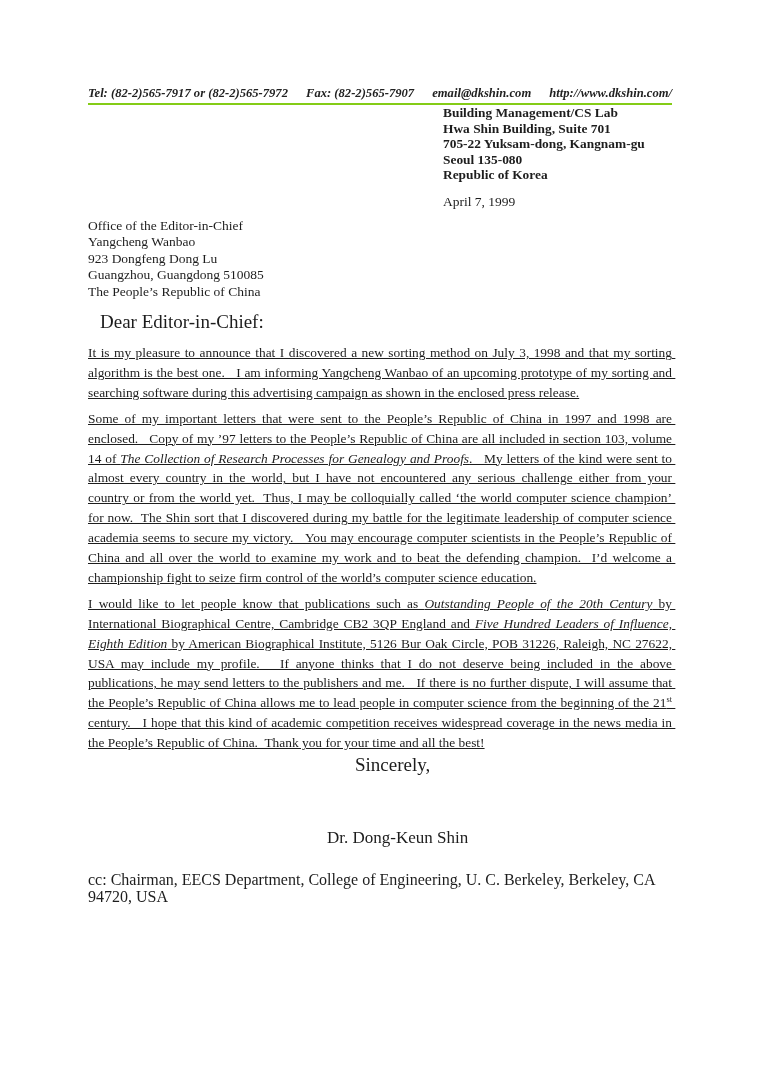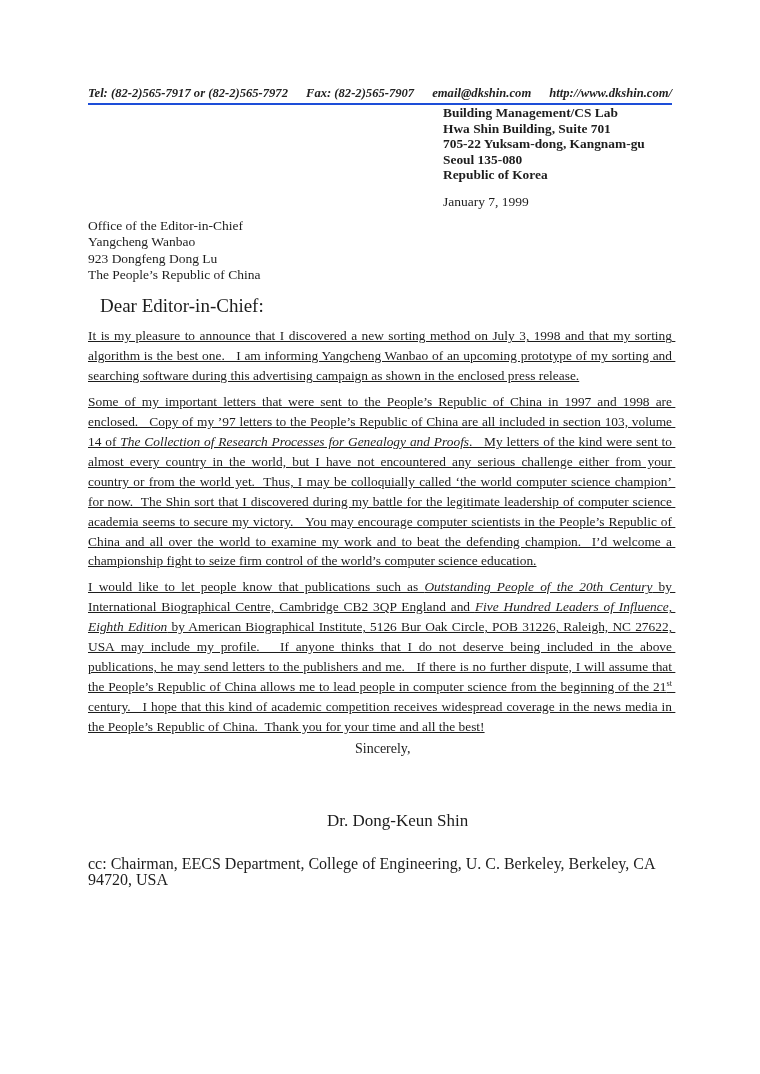--- a/index.html
+++ b/index.html
@@ -16,21 +16,21 @@
     overflow: hidden;
   }
   .contact-header {
     display: flex;
     justify-content: space-between;
     align-items: baseline;
     font-style: italic;
     font-weight: bold;
     font-size: 12.6px;
     line-height: 14px;
-    border-bottom: 2px solid #1d4ed8;
+    border-bottom: 2px solid #84cc16;
     padding-bottom: 3px;
     color: #222222;
   }
   .contact-header .seg { white-space: nowrap; }
   .sender-block {
     margin-left: 355px;
     font-weight: bold;
     font-size: 13.4px;
     line-height: 15.6px;
   }
@@ -62,21 +62,21 @@
   .body-para + .body-para { margin-top: 6px; }
   .body-para i { font-style: italic; }
   .body-para sup {
     font-size: 0.62em;
     line-height: 0;
     vertical-align: super;
   }
   .closing {
     margin-top: 4px;
     margin-left: 267px;
-    font-size: 14px;
+    font-size: 19px;
     line-height: 16.5px;
   }
   .signature {
     margin-top: 56px;
     margin-left: 239px;
     font-size: 17px;
     line-height: 16.5px;
   }
   .cc-line {
     margin-top: 26px;
@@ -97,26 +97,27 @@
   </div>
 
   <div class="sender-block">
     <div>Building Management/CS Lab</div>
     <div>Hwa Shin Building, Suite 701</div>
     <div>705-22 Yuksam-dong, Kangnam-gu</div>
     <div>Seoul 135-080</div>
     <div>Republic of Korea</div>
   </div>
 
-  <div class="date-line">January 7, 1999</div>
+  <div class="date-line">April 7, 1999</div>
 
   <div class="recipient-block">
     <div>Office of the Editor-in-Chief</div>
     <div>Yangcheng Wanbao</div>
     <div>923 Dongfeng Dong Lu</div>
+    <div>Guangzhou, Guangdong 510085</div>
     <div>The People’s Republic of China</div>
   </div>
 
   <div class="salutation">Dear Editor-in-Chief:</div>
 
   <p class="body-para"><span>It is my pleasure to announce that I discovered a new sorting method on July 3, 1998 and that my sorting algorithm is the best one.   I am informing Yangcheng Wanbao of an upcoming prototype of my sorting and searching software during this advertising campaign as shown in the enclosed press release.</span></p>
   <p class="body-para"><span>Some of my important letters that were sent to the People’s Republic of China in 1997 and 1998 are enclosed.   Copy of my ’97 letters to the People’s Republic of China are all included in section 103, volume 14 of </span><i>The Collection of Research Processes for Genealogy and Proofs</i><span>.   My letters of the kind were sent to almost every country in the world, but I have not encountered any serious challenge either from your country or from the world yet.  Thus, I may be colloquially called ‘the world computer science champion’ for now.  The Shin sort that I discovered during my battle for the legitimate leadership of computer science academia seems to secure my victory.   You may encourage computer scientists in the People’s Republic of China and all over the world to examine my work and to beat the defending champion.  I’d welcome a championship fight to seize firm control of the world’s computer science education.</span></p>
   <p class="body-para"><span>I would like to let people know that publications such as </span><i>Outstanding People of the 20th Century</i><span> by International Biographical Centre, Cambridge CB2 3QP England and </span><i>Five Hundred Leaders of Influence, Eighth Edition</i><span> by American Biographical Institute, 5126 Bur Oak Circle, POB 31226, Raleigh, NC 27622, USA may include my profile.   If anyone thinks that I do not deserve being included in the above publications, he may send letters to the publishers and me.   If there is no further dispute, I will assume that the People’s Republic of China allows me to lead people in computer science from the beginning of the 21</span><sup>st</sup><span> century.   I hope that this kind of academic competition receives widespread coverage in the news media in the People’s Republic of China.  Thank you for your time and all the best!</span></p>
 
   <div class="closing">Sincerely,</div>

